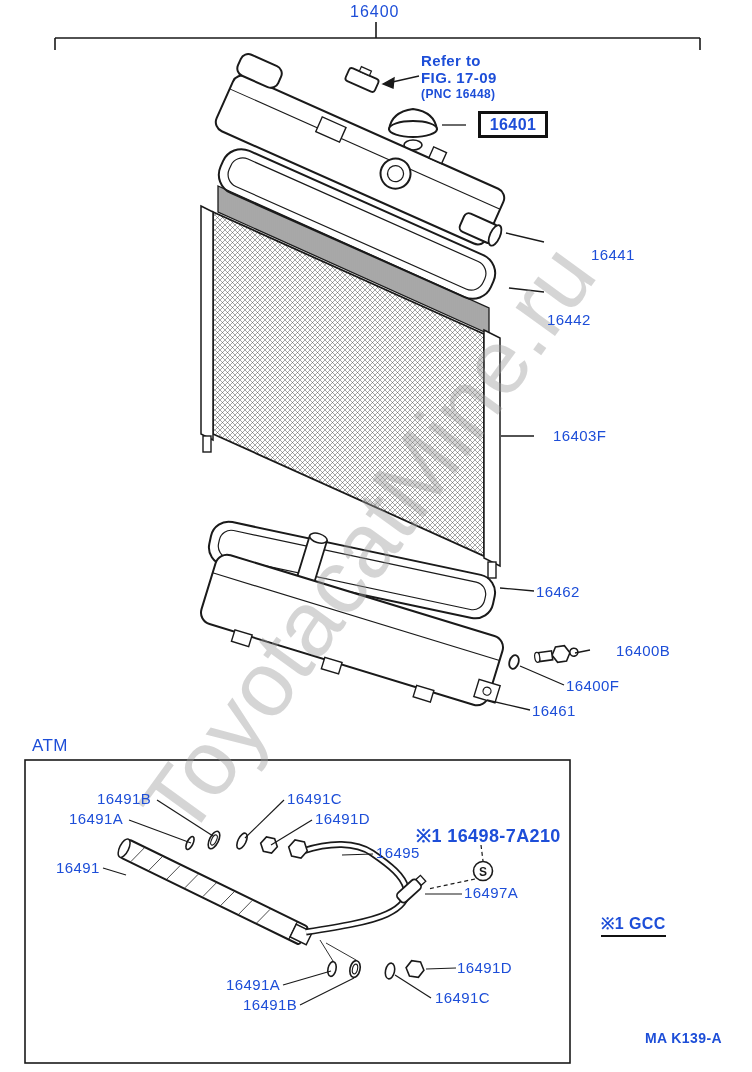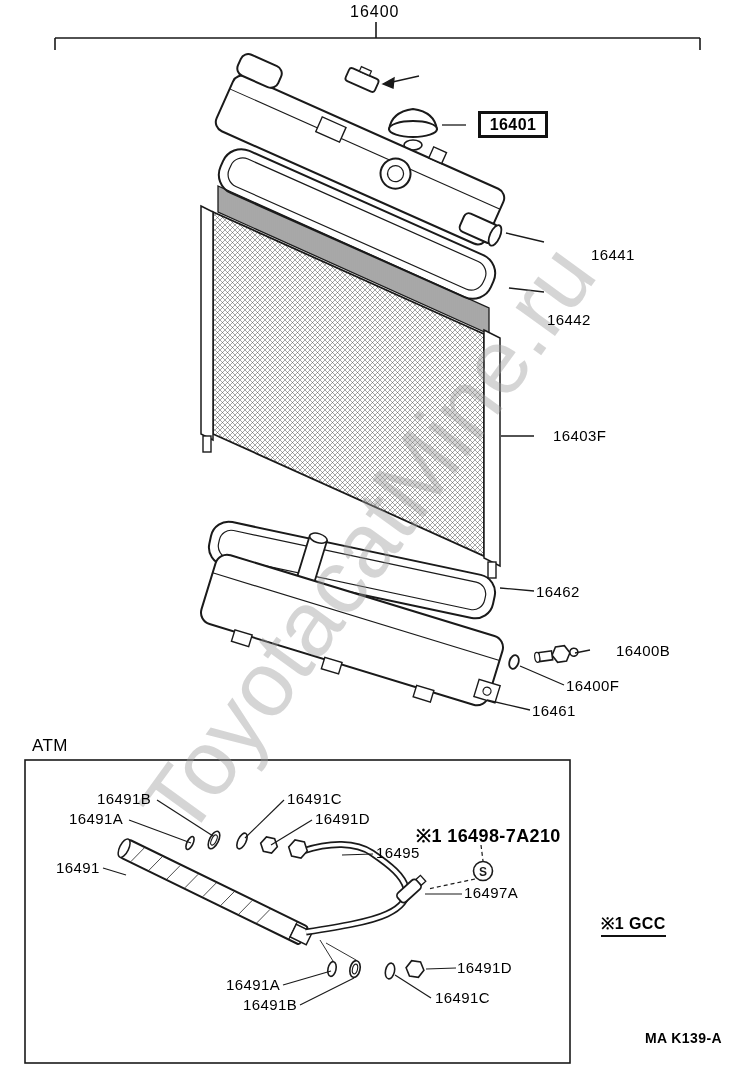--- a/index.html
+++ b/index.html
@@ -1,19 +1,19 @@
 <!DOCTYPE html>
 <html><head>
 <meta charset="utf-8">
 <style>
   html,body{margin:0;padding:0;background:#ffffff;}
   #page{position:relative;width:752px;height:1072px;background:#ffffff;overflow:hidden;
         font-family:"Liberation Sans",sans-serif;color:#1a1a1a;}
   svg{position:absolute;left:0;top:0;z-index:2;}
-  .lbl{position:absolute;z-index:10;font-size:15px;letter-spacing:.4px;white-space:nowrap;color:#000000;}
+  .lbl{position:absolute;z-index:10;font-size:15px;letter-spacing:.4px;white-space:nowrap;color:#1d4ed8;}
   .big{font-size:16px;letter-spacing:1px;}
   .bold{font-weight:bold;}
   .boxed{border:3px solid #111;width:64px;height:21px;line-height:21px;text-align:center;
          font-weight:bold;font-size:16px;background:#fff;margin-left:12px;}
   .refer{line-height:17px;font-weight:bold;font-size:15px;}
   .refer .small{font-size:12px;}
   .underl{border-bottom:2px solid #111;padding-bottom:1px;}
   #watermark{position:absolute;left:368px;top:540px;transform:translate(-50%,-50%) rotate(-54deg);
              font-size:92px;color:#9d9d9d;opacity:.42;z-index:5;white-space:nowrap;pointer-events:none;}
 </style>
@@ -182,20 +182,25 @@
       <path d="M462 894 L425 894"></path>
       <path d="M283 985 L331 971"></path>
       <path d="M300 1005 L354 978"></path>
       <path d="M456 968 L426 969"></path>
       <path d="M431 998 L395 975"></path>
     </g>
   </svg>
 
   <div class="lbl big" style="left:350px;top:3px;">16400</div>
 
+  <div class="lbl refer" style="left:421px;top:52px;">
+    <div>Refer to</div>
+    <div>FIG. 17-09</div>
+    <div class="small">(PNC 16448)</div>
+  </div>
 
   <div class="lbl boxed" style="left:466px;top:111px;">16401</div>
 
   <div class="lbl" style="left:547px;top:246px;margin-left:44px;">16441</div>
   <div class="lbl" style="left:547px;top:284px;margin-top:27px;">16442</div>
   <div class="lbl" style="left:553px;top:427px;">16403F</div>
   <div class="lbl" style="left:536px;top:583px;">16462</div>
   <div class="lbl" style="left:616px;top:642px;">16400B</div>
   <div class="lbl" style="left:566px;top:677px;">16400F</div>
   <div class="lbl" style="left:532px;top:702px;">16461</div>

